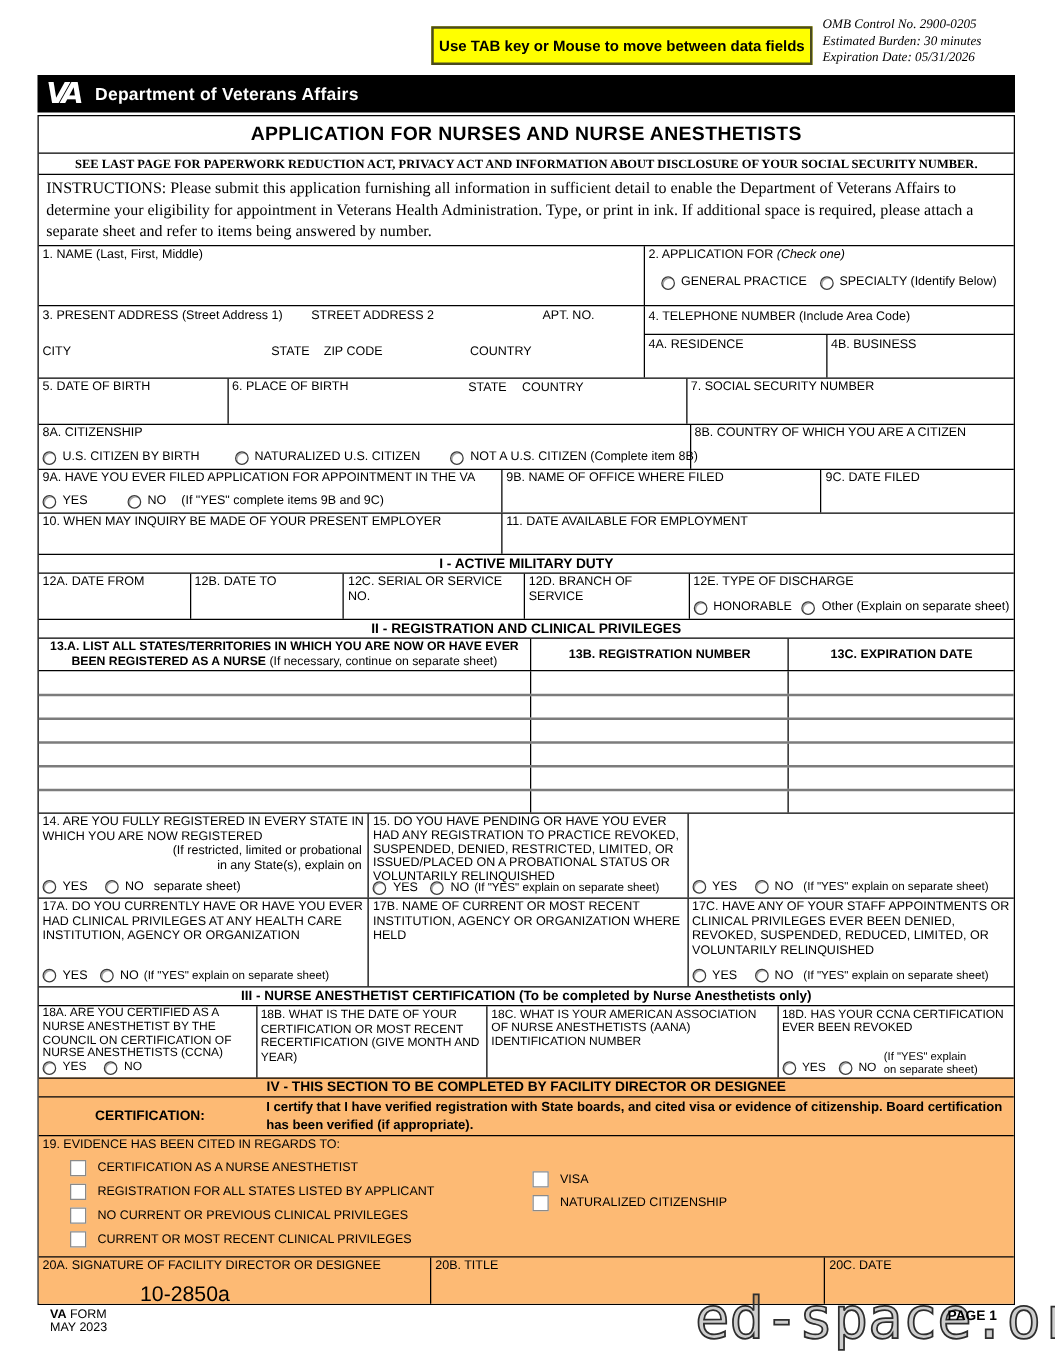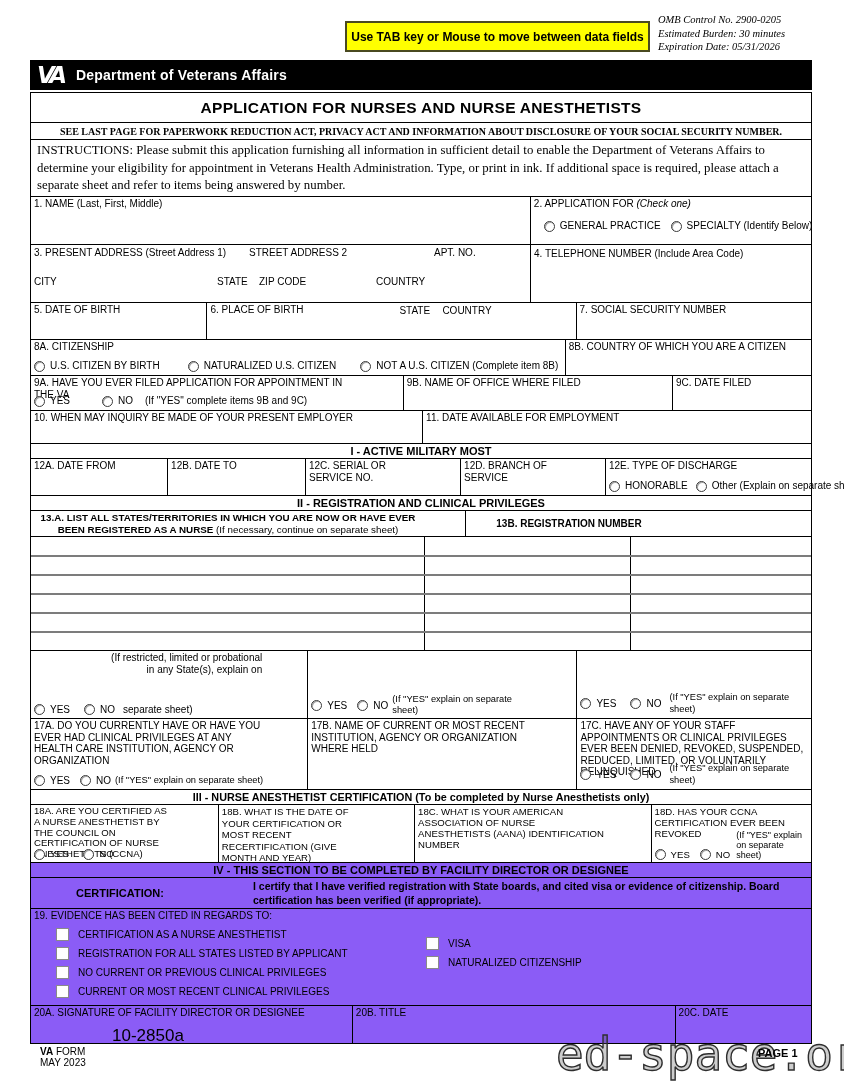--- a/index.html
+++ b/index.html
@@ -29,26 +29,26 @@
   .form {
     position:absolute; left:30px; top:92px; width:782px;
     border:1.5px solid #000; background:#fff;
   }
   .titlebar { height:29px; display:flex; align-items:center; justify-content:center;
     font-weight:bold; font-size:15.5px; letter-spacing:0.3px; }
   .notice { border-top:1.5px solid #000; height:17px; display:flex; align-items:center; justify-content:center;
     font-family:"Liberation Serif", serif; font-weight:bold; font-size:10px; white-space:nowrap; }
   .instructions { border-top:1.5px solid #000; padding:2px 6px; height:57px;
     font-family:"Liberation Serif", serif; font-size:12.8px; line-height:17.5px; }
-  .r { display:flex; border-top:1px solid #000; position:relative;gap:40px; }
+  .r { display:flex; border-top:1px solid #000; position:relative; }
   .c { padding:1px 3px; font-size:10px; position:relative; line-height:12px; }
   .c + .c { border-left:1px solid #000; }
   .b { font-weight:bold; }
   .sec { border-top:1px solid #000; text-align:center; font-weight:bold; font-size:11px; padding:1px 0; }
-  .gray { background:#8b5cf6; }
+  .gray { background:#fdba74; }
   .radio { width:11px; height:11px; min-width:11px; border:1.5px solid #3a3a3a; border-radius:50%;
     background:#fff; display:inline-block; vertical-align:-2px; margin-right:5px;
     box-shadow:inset 1px 1px 0 rgba(0,0,0,0.35); }
   .chk { width:13px; height:13px; min-width:13px; border:1px solid #8a8a8a; background:#fff;
     display:inline-block; vertical-align:-2px; margin-right:9px; }
   .opt { display:inline-flex; align-items:center; margin-right:16px; white-space:nowrap; }
   .bottomline { position:absolute; left:3px; right:3px; bottom:3px; display:flex; align-items:center; }
   .abs { position:absolute; white-space:nowrap; }
   .emptyrow { display:flex; height:19px; border-top:2px solid #7c7c7c; }
   .emptyrow.first { border-top:1px solid #000; }
@@ -112,20 +112,24 @@
       <span class="abs" style="left:3px;top:2px">3. PRESENT ADDRESS (Street Address 1)</span>
       <span class="abs" style="left:218px;top:2px">STREET ADDRESS 2</span>
       <span class="abs" style="left:403px;top:2px">APT. NO.</span>
       <span class="abs" style="left:3px;top:31px">CITY</span>
       <span class="abs" style="left:186px;top:31px">STATE</span>
       <span class="abs" style="left:228px;top:31px">ZIP CODE</span>
       <span class="abs" style="left:345px;top:31px">COUNTRY</span>
     </div>
     <div class="c" style="width:297px; padding:0">
       <div style="height:22px; padding:3px">4. TELEPHONE NUMBER (Include Area Code)</div>
+      <div style="display:flex; border-top:1px solid #000; height:35px">
+        <div style="width:145px; padding:2px 3px"><span>4A. RESIDENCE</span></div>
+        <div style="flex:1; border-left:1px solid #000; padding:2px 3px"><span>4B. BUSINESS</span></div>
+      </div>
     </div>
   </div>
 
   <div class="r" style="height:37px">
     <div class="c" style="width:151px"><span>5. DATE OF BIRTH</span></div>
     <div class="c" style="width:368px">
       <span>6. PLACE OF BIRTH</span>
       <span class="abs" style="left:192px;top:2px">STATE</span>
       <span class="abs" style="left:235px;top:2px">COUNTRY</span>
     </div>
@@ -170,21 +174,21 @@
     </div>
     <div class="c" style="width:256px"><span>9B. NAME OF OFFICE WHERE FILED</span></div>
     <div class="c" style="width:155px"><span>9C. DATE FILED</span></div>
   </div>
 
   <div class="r" style="height:33px">
     <div class="c" style="width:371px"><span>10. WHEN MAY INQUIRY BE MADE OF YOUR PRESENT EMPLOYER</span></div>
     <div class="c" style="width:411px"><span>11. DATE AVAILABLE FOR EMPLOYMENT</span></div>
   </div>
 
-  <div class="sec">I - ACTIVE MILITARY MOST</div>
+  <div class="sec">I - ACTIVE MILITARY DUTY</div>
 
   <div class="r" style="height:37px">
     <div class="c" style="width:121px"><span>12A. DATE FROM</span></div>
     <div class="c" style="width:123px"><span>12B. DATE TO</span></div>
     <div class="c" style="width:145px"><span>12C. SERIAL OR SERVICE NO.</span></div>
     <div class="c" style="width:132px"><span>12D. BRANCH OF SERVICE</span></div>
     <div class="c" style="width:261px">
       <span>12E. TYPE OF DISCHARGE</span>
       <div class="bottomline">
         <span class="opt" style="margin-right:8px">
@@ -201,20 +205,21 @@
 
   <div class="sec">II - REGISTRATION AND CLINICAL PRIVILEGES</div>
 
   <div class="r" style="height:26px">
     <div class="c b" style="width:394px; text-align:center; font-size:9.8px; line-height:11.5px">
       <span>13.A. LIST ALL STATES/TERRITORIES IN WHICH YOU ARE NOW OR HAVE EVER</span><br>
       <span>BEEN REGISTERED AS A NURSE</span>
       <span class="hint" style="font-weight:normal">(If necessary, continue on separate sheet)</span>
     </div>
     <div class="c b" style="width:207px; display:flex; align-items:center; justify-content:center">13B. REGISTRATION NUMBER</div>
+    <div class="c b" style="width:181px; display:flex; align-items:center; justify-content:center">13C. EXPIRATION DATE</div>
   </div>
 
   <div class="emptyrow first">
     <div class="ecell" style="width:394px"></div>
     <div class="ecell" style="width:207px"></div>
     <div class="ecell" style="width:181px"></div>
   </div>
   <div class="emptyrow">
     <div class="ecell" style="width:394px"></div>
     <div class="ecell" style="width:207px"></div>
@@ -236,37 +241,39 @@
     <div class="ecell" style="width:181px"></div>
   </div>
   <div class="emptyrow">
     <div class="ecell" style="width:394px"></div>
     <div class="ecell" style="width:207px"></div>
     <div class="ecell" style="width:181px"></div>
   </div>
 
   <div class="r" style="height:68px">
     <div class="c" style="width:264px; line-height:11.5px">
+      <span>14. ARE YOU FULLY REGISTERED IN EVERY STATE IN WHICH YOU ARE NOW REGISTERED</span>
       <div style="text-align:right; padding-right:2px">
         <span>(If restricted, limited or probational</span><br>
         <span>in any State(s), explain on</span>
       </div>
       <div class="bottomline">
         <span class="opt" style="margin-right:14px">
             <span class="radio"></span>
             <span>YES</span>
           </span>
         <span class="opt" style="margin-right:8px">
             <span class="radio"></span>
             <span>NO</span>
           </span>
         <span>separate sheet)</span>
       </div>
     </div>
     <div class="c" style="width:256px; line-height:11px">
+      <span>15. DO YOU HAVE PENDING OR HAVE YOU EVER HAD ANY REGISTRATION TO PRACTICE REVOKED, SUSPENDED, DENIED, RESTRICTED, LIMITED, OR ISSUED/PLACED ON A PROBATIONAL STATUS OR VOLUNTARILY RELINQUISHED</span>
       <div class="bottomline" style="bottom:2px">
         <span class="opt" style="margin-right:10px">
             <span class="radio"></span>
             <span>YES</span>
           </span>
         <span class="opt" style="margin-right:4px">
             <span class="radio"></span>
             <span>NO</span>
           </span>
         <span style="font-size:9.3px">(If "YES" explain on separate sheet)</span>

